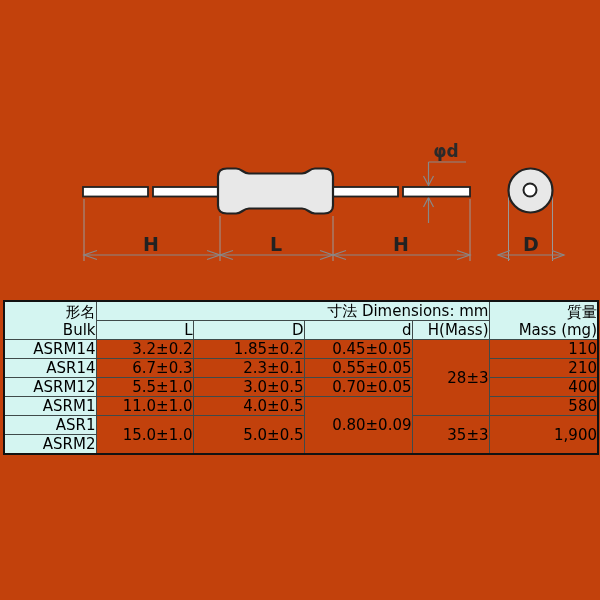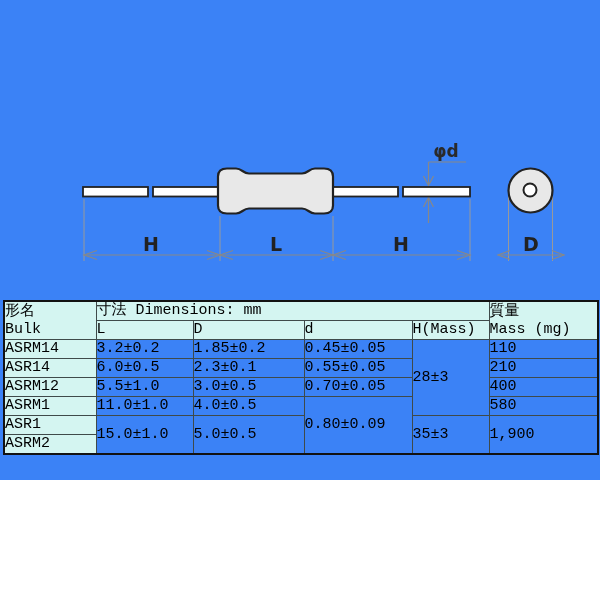--- a/index.html
+++ b/index.html
@@ -1,28 +1,28 @@
 <!DOCTYPE html>
 <html><head>
 <meta charset="utf-8">
 <style>
   html,body { margin:0; padding:0; background:#ffffff; }
   body { width:600px; height:600px; font-family:"DejaVu Sans","Liberation Sans",sans-serif; }
-  .stage { position:relative; width:600px; height:480px; background:#3b82f6; overflow:hidden; }
+  .stage { position:relative; width:600px; height:600px; background:#c2410c; overflow:hidden; }
 
   svg.diagram { position:absolute; left:0; top:0; }
   .dim-label { font-family:"DejaVu Sans","Liberation Sans",sans-serif; font-size:19px; font-weight:bold; fill:#222222; }
   .phid-label { font-family:"DejaVu Sans","Liberation Sans",sans-serif; font-size:17px; font-weight:bold; fill:#2a2a2a; }
 
   table.spec { position:absolute; left:3px; top:300px; width:594px;
     border-collapse:collapse; table-layout:fixed;
     font-size:15px; color:#000000; border:2px solid #121212; }
-  table.spec td, table.spec th { border:1px solid #3f4a4a; text-align:left;
+  table.spec td, table.spec th { border:1px solid #3f4a4a; text-align:right;
     vertical-align:middle; padding:0; height:18px; line-height:18px;
-    font-weight:normal; overflow:hidden; white-space:nowrap;font-family:Liberation Mono, monospace; }
+    font-weight:normal; overflow:hidden; white-space:nowrap; }
   .hdr { background:#d4f5f1; }
   .two-line { line-height:19px; }
 </style>
 </head>
 <body>
 
 <div class="stage">
 
   <svg class="diagram" width="600" height="300" viewBox="0 0 600 300">
 
@@ -128,21 +128,21 @@
       <tr>
         <td class="hdr">ASRM14</td>
         <td>3.2±0.2</td>
         <td>1.85±0.2</td>
         <td>0.45±0.05</td>
         <td rowspan="4">28±3</td>
         <td>110</td>
       </tr>
       <tr>
         <td class="hdr">ASR14</td>
-        <td>6.0±0.5</td>
+        <td>6.7±0.3</td>
         <td>2.3±0.1</td>
         <td>0.55±0.05</td>
         <td>210</td>
       </tr>
       <tr>
         <td class="hdr">ASRM12</td>
         <td>5.5±1.0</td>
         <td>3.0±0.5</td>
         <td>0.70±0.05</td>
         <td>400</td>

